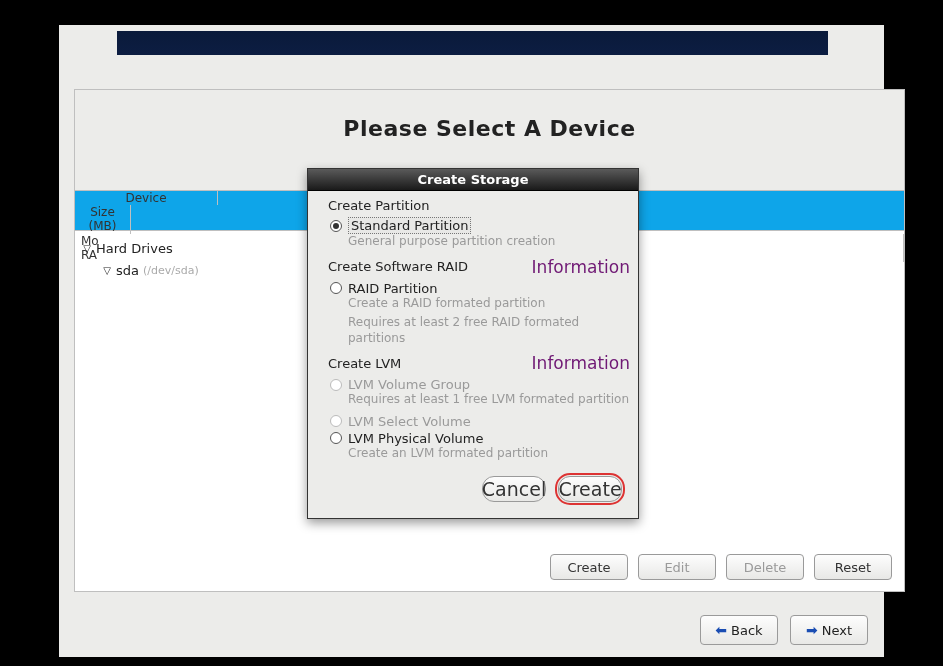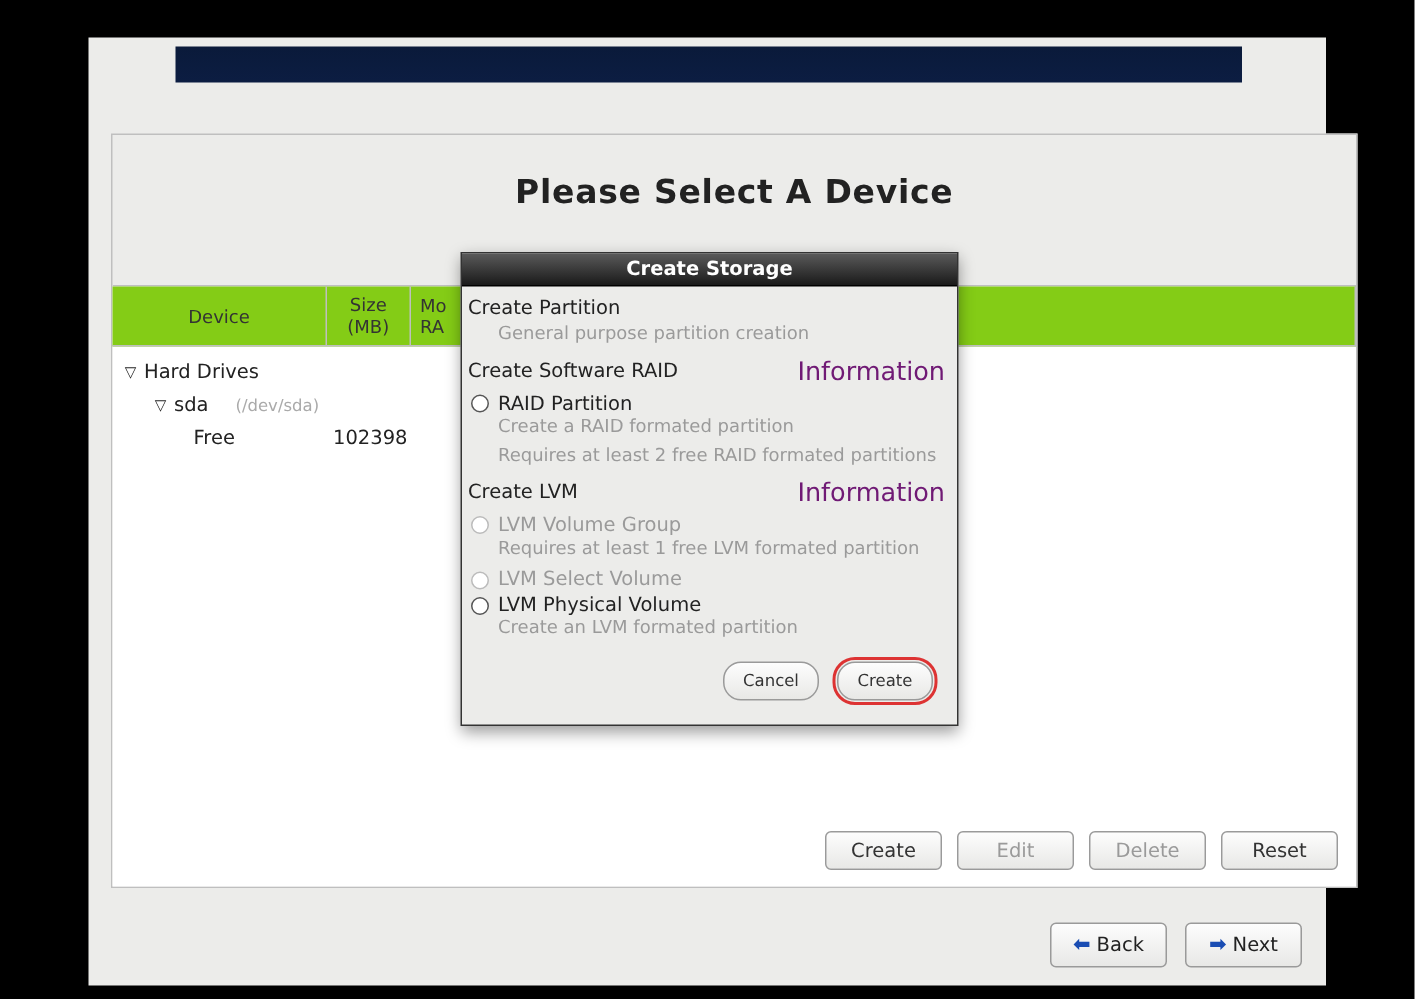--- a/index.html
+++ b/index.html
@@ -3,58 +3,58 @@
 <meta charset="utf-8">
 <style>
   * { box-sizing: border-box; margin: 0; padding: 0; font-family: "DejaVu Sans", "Liberation Sans", Arial, sans-serif; }
   body { background: #000; width: 943px; height: 666px; overflow: hidden; }
   .desktop { position: absolute; left: 59px; top: 25px; width: 825px; height: 632px; background: #ececea; }
   .top-band { position: absolute; left: 58px; top: 6px; width: 711px; height: 24px; background: linear-gradient(#0a1a3a,#0c1d42); }
   .panel-outer { position: absolute; left: 15px; top: 64px; width: 831px; height: 503px; border: 1px solid #bfbfbf; background: #ececea; }
   .panel-title { text-align: center; font-size: 22px; font-weight: bold; color: #222; padding: 26px 0 24px 0; letter-spacing: 0.5px; }
   .cursor { position: absolute; left: 336px; top: 95px; font-size: 14px; color: #000; pointer-events:none; }
   .table-wrap { position: absolute; left: 0; top: 100px; right: 0; bottom: 0; border-top: 1px solid #bfbfbf; background: #fff; }
-  .table-header { display: flex; background: #84cc16; border-bottom: 1px solid #bfbfbf; height: 40px; }
+  .table-header { display: flex; background: #0ea5e9; border-bottom: 1px solid #bfbfbf; height: 40px; flex-direction: column; }
   .th { font-size: 12px; color: #333; text-align: center; display:flex; align-items:center; justify-content:center; border-right:1px solid #bfbfbf; }
   .th.device { width: 143px; }
   .th.size { width: 56px; flex-direction: column; line-height:1.2;text-align:center;}
   .th.mount { flex: 1; text-align:left; padding-left:6px; justify-content:flex-start;}
   .tree { padding: 6px 0 0 0; font-size: 13px; color: #222; }
   .tree-row { display:flex; align-items:center; height: 22px; }
   .tw { display:inline-block; width:12px; text-align:center; font-size:10px; color:#222; margin-right:3px;}
   .lvl0 { padding-left: 6px; }
   .lvl1 { padding-left: 26px; }
   .lvl2 { padding-left: 54px; }
-  .devpath { color:#aaa; font-size:11px; margin-left:18px;}
+  .devpath { color:#aaa; font-size:11px; margin-left:4px;}
   .col-dev { width:143px; display:flex; align-items:center;}
   .col-size { width:56px; text-align:left; padding-left:4px;}
   .nav-buttons { position:absolute; right: 16px; bottom: 12px; display:flex; gap:12px; }
   .nav-btn { width: 78px; height: 30px; background: linear-gradient(#fdfdfd,#e8e8e6); border:1px solid #9a9a9a; border-radius:4px; font-size:13px; display:flex; align-items:center; justify-content:center; gap:4px; cursor:pointer; color:#222;}
   .nav-btn .arrow { font-weight:bold; color:#1a4db3; font-size:14px; }
   .nav-btn .arrow.right { color:#1a4db3; }
   .action-bar { position:absolute; right: 16px; bottom: 11px; display:flex; gap:10px; }
   .panel-outer .action-bar { right: 12px; bottom: 11px; }
   .act-btn { width: 78px; height: 26px; background: linear-gradient(#fdfdfd,#e8e8e6); border:1px solid #9a9a9a; border-radius:4px; font-size:13px; display:flex; align-items:center; justify-content:center; cursor:pointer; color:#333;}
   .act-btn.disabled { color:#9a9a9a; }
   
   .dialog { position:absolute; left: 248px; top: 143px; width: 332px; background:#ececea; border:1px solid #333; box-shadow: 0 4px 10px rgba(0,0,0,0.4); }
   .dialog-title { background: linear-gradient(#5a5a5a,#1a1a1a); color:#fff; font-size:13px; font-weight:bold; text-align:center; height:22px; line-height:22px; border-bottom:1px solid #000; }
-  .dialog-body { padding: 4px 8px 6px 4px; font-size:13px; }
+  .dialog-body { padding: 4px 8px 6px 20px; font-size:13px; }
   .section-head { display:flex; justify-content:space-between; align-items:center; color:#222; padding: 3px 0 2px 0;}
   .info-link { color:#701a75; font-size:17px; }
   .radio-row { display:flex; align-items:center; gap:6px; padding: 2px 0 0 2px; }
   .radio { width:12px; height:12px; border-radius:50%; border:1px solid #555; display:inline-flex; align-items:center; justify-content:center; background:#fff;}
   .radio.disabled { border-color:#bbb; }
   .radio .dot { width:6px; height:6px; border-radius:50%; background:#333; }
   .radio-label { color:#222; }
   .radio-label.selected { border:1px dotted #777; padding:0 2px; background:#e8e8e6;}
   .radio-label.disabled { color:#9a9a9a; }
   .hint { color:#9a9a9a; font-size:12px; padding: 0 0 4px 20px; line-height:1.3;}
   .dialog-buttons { display:flex; justify-content:flex-end; gap:12px; padding: 10px 8px 10px 0; }
-  .dlg-btn { width:64px; height:26px; background: linear-gradient(#fdfdfd,#e8e8e6); border:1px solid #9a9a9a; border-radius:12px; font-size:11px; display:flex; align-items:center; justify-content:center; cursor:pointer; color:#333;}
+  .dlg-btn { width:64px; height:26px; background: linear-gradient(#fdfdfd,#e8e8e6); border:1px solid #9a9a9a; border-radius:12px; font-size:19px; display:flex; align-items:center; justify-content:center; cursor:pointer; color:#333;}
   .dlg-btn.primary-hl { outline: 2px solid #d33; outline-offset: 1px; }
 </style>
 </head>
 <body>
 
 <div class="desktop">
   <div class="top-band"></div>
 
   <div class="panel-outer">
     <div class="panel-title">Please Select A Device</div>
@@ -82,26 +82,20 @@
             <span>Hard Drives</span>
           </div>
         </div>
         <div class="tree-row">
           <div class="col-dev lvl1">
             <span class="tw">▽</span>
             <span>sda</span>
             <span class="devpath">(/dev/sda)</span>
           </div>
         </div>
-        <div class="tree-row">
-          <div class="col-dev lvl2">
-            <span>Free</span>
-          </div>
-          <div class="col-size">102398</div>
-        </div>
       </div>
 
       <div class="action-bar">
         <div class="act-btn">Create</div>
         <div class="act-btn disabled">Edit</div>
         <div class="act-btn disabled">Delete</div>
         <div class="act-btn">Reset</div>
       </div>
     </div>
   </div>
@@ -116,20 +110,26 @@
       <span>Next</span>
     </div>
   </div>
 
   <div class="dialog">
     <div class="dialog-title">Create Storage</div>
     <div class="dialog-body">
 
       <div class="section-head">
         <span>Create Partition</span>
+      </div>
+      <div class="radio-row">
+        <span class="radio">
+            <span class="dot"></span>
+          </span>
+        <span class="radio-label selected">Standard Partition</span>
       </div>
       <div class="hint">General purpose partition creation</div>
 
       <div class="section-head">
         <span>Create Software RAID</span>
         <span class="info-link">Information</span>
       </div>
       <div class="radio-row">
         <span class="radio"></span>
         <span class="radio-label">RAID Partition</span>

